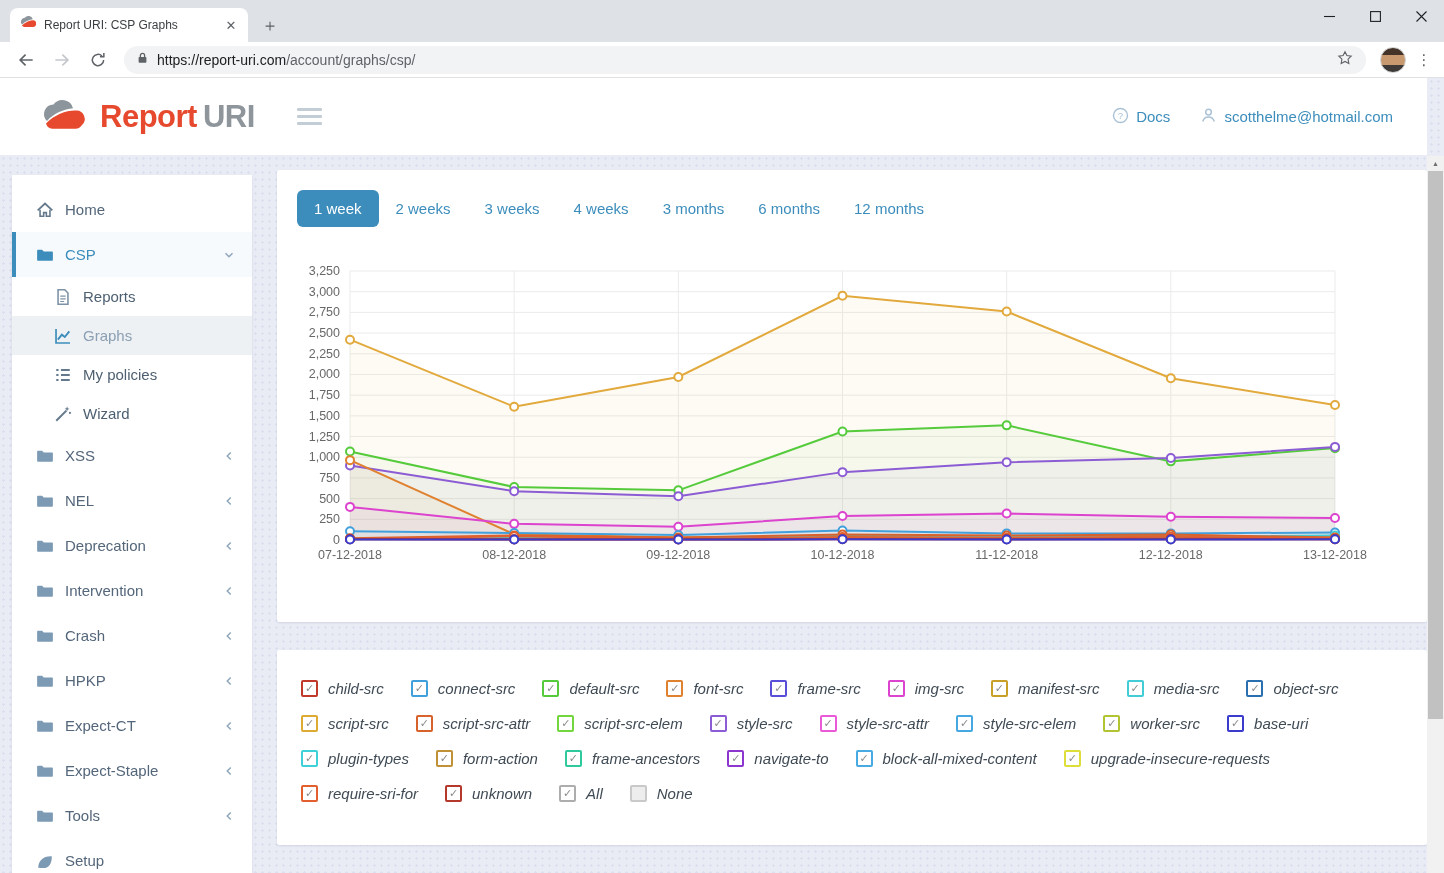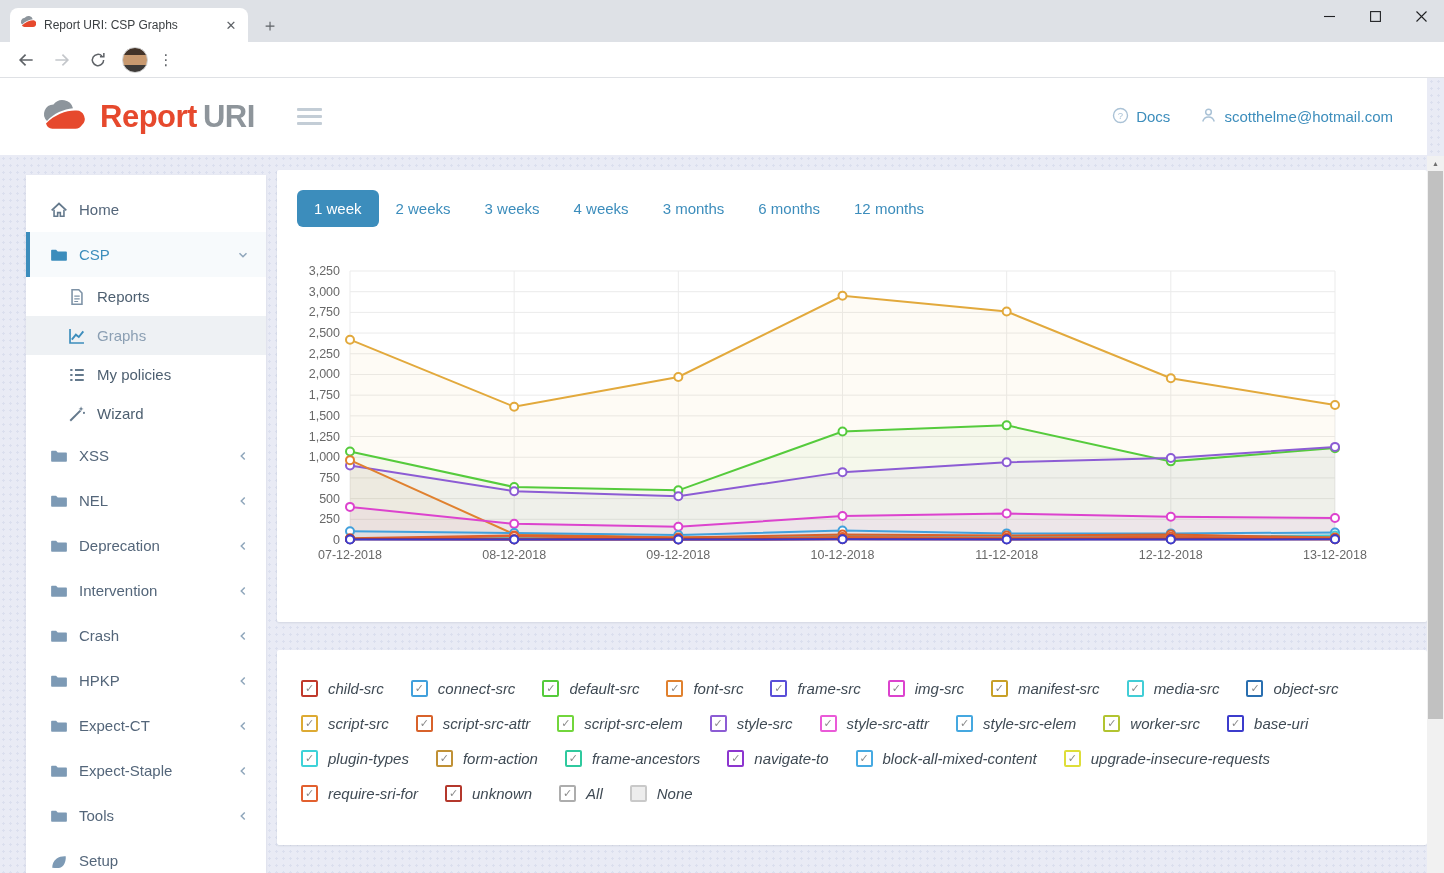--- a/index.html
+++ b/index.html
@@ -29,21 +29,21 @@
   .viewport { position:absolute; left:0; top:78px; width:1444px; height:795px; background:#e9ebf5; background-image:radial-gradient(circle,#dbdfee 1px,rgba(0,0,0,0) 1.2px); background-size:7px 7px; overflow:hidden; }
   .site-header { position:absolute; left:0; top:0; width:1427px; height:77px; background:#fff; display:flex; align-items:center; padding:0 34px 0 40px; }
   .logo { display:flex; align-items:center; }
   .logo-text-r { font-size:31px; font-weight:bold; color:#e6492d; letter-spacing:-0.5px; margin-left:8px; }
   .logo-text-u { font-size:31px; font-weight:bold; color:#8e959b; letter-spacing:-0.5px; margin-left:6px; }
   .hamburger { margin-left:42px; display:flex; flex-direction:column; gap:4px; }
   .hamburger span { width:25px; height:3px; background:#c3cdd6; border-radius:1px; }
   .header-right { margin-left:auto; display:flex; align-items:center; gap:30px; }
   .hdr-link { display:flex; align-items:center; gap:7px; color:#3c8dbc; font-size:15px; }
 
-  .sidebar { position:absolute; left:26px; top:97px; width:240px; bottom:0; background:#fff; box-shadow:0 1px 2px rgba(60,70,90,.12); padding-top:12px; overflow:hidden; }
+  .sidebar { position:absolute; left:12px; top:97px; width:240px; bottom:0; background:#fff; box-shadow:0 1px 2px rgba(60,70,90,.12); padding-top:12px; overflow:hidden; }
   .side-item { display:flex; align-items:center; border-left:4px solid rgba(0,0,0,0); cursor:pointer; }
   .side-item.top { height:45px; padding:0 16px 0 20px; }
   .side-item.sub { height:39px; padding:0 16px 0 38px; }
   .side-item .sicon { width:18px; height:18px; margin-right:11px; flex:none; }
   .side-item .sicon svg { width:18px; height:18px; display:block; }
   .side-item .slabel { font-size:15px; color:#4d5f70; flex:1; }
   .side-item.top .slabel { color:#54667a; }
   .side-item.active { border-left-color:#3c8dbc; background:#f7fafc; }
   .side-item.active .slabel { color:#3c8dbc; }
   .side-item.selected { background:#eef1f4; }
@@ -115,20 +115,30 @@
       <svg width="20" height="20" viewBox="0 0 24 24">
         <path d="M4 12h14M12.5 5.5L19 12l-6.5 6.5" fill="none" stroke="#c4c7cb" stroke-width="2"></path>
       </svg>
     </span>
   <span class="nav-ic">
       <svg width="18" height="18" viewBox="0 0 24 24">
         <path d="M19.5 12a7.5 7.5 0 1 1-2.2-5.3" fill="none" stroke="#5f6368" stroke-width="2"></path>
         <path d="M19.8 2.5v5.2h-5.2" fill="none" stroke="#5f6368" stroke-width="2"></path>
       </svg>
     </span>
+  <div class="omnibox">
+    <span><svg width="13" height="14" viewBox="0 0 16 16">
+          <rect x="3.2" y="6.8" width="9.6" height="7" rx="1" fill="#5f6368"></rect>
+          <path d="M5.4 6.8V4.9a2.6 2.6 0 0 1 5.2 0v1.9" fill="none" stroke="#5f6368" stroke-width="1.6"></path>
+        </svg></span>
+    <span class="omni-url"><span class="omni-host">https://report-uri.com</span><span class="omni-path">/account/graphs/csp/</span></span>
+    <span><svg width="18" height="18" viewBox="0 0 24 24">
+          <path d="M12 3.6l2.5 5.2 5.7.8-4.1 4 1 5.7-5.1-2.7-5.1 2.7 1-5.7-4.1-4 5.7-.8z" fill="none" stroke="#5f6368" stroke-width="1.5"></path>
+        </svg></span>
+  </div>
   <div class="avatar"></div>
   <div class="dots">⋮</div>
 </div>
 
 <div class="viewport">
 
   <div class="site-header">
     <div class="logo">
       <svg width="52" height="36" viewBox="0 0 52 36">
           <path d="M7 22a9.5 9.5 0 0 1 6.5-16.4A11 11 0 0 1 33 9.2c-9 .8-19.5 5.2-26 12.8z" fill="#8d959c"></path>

